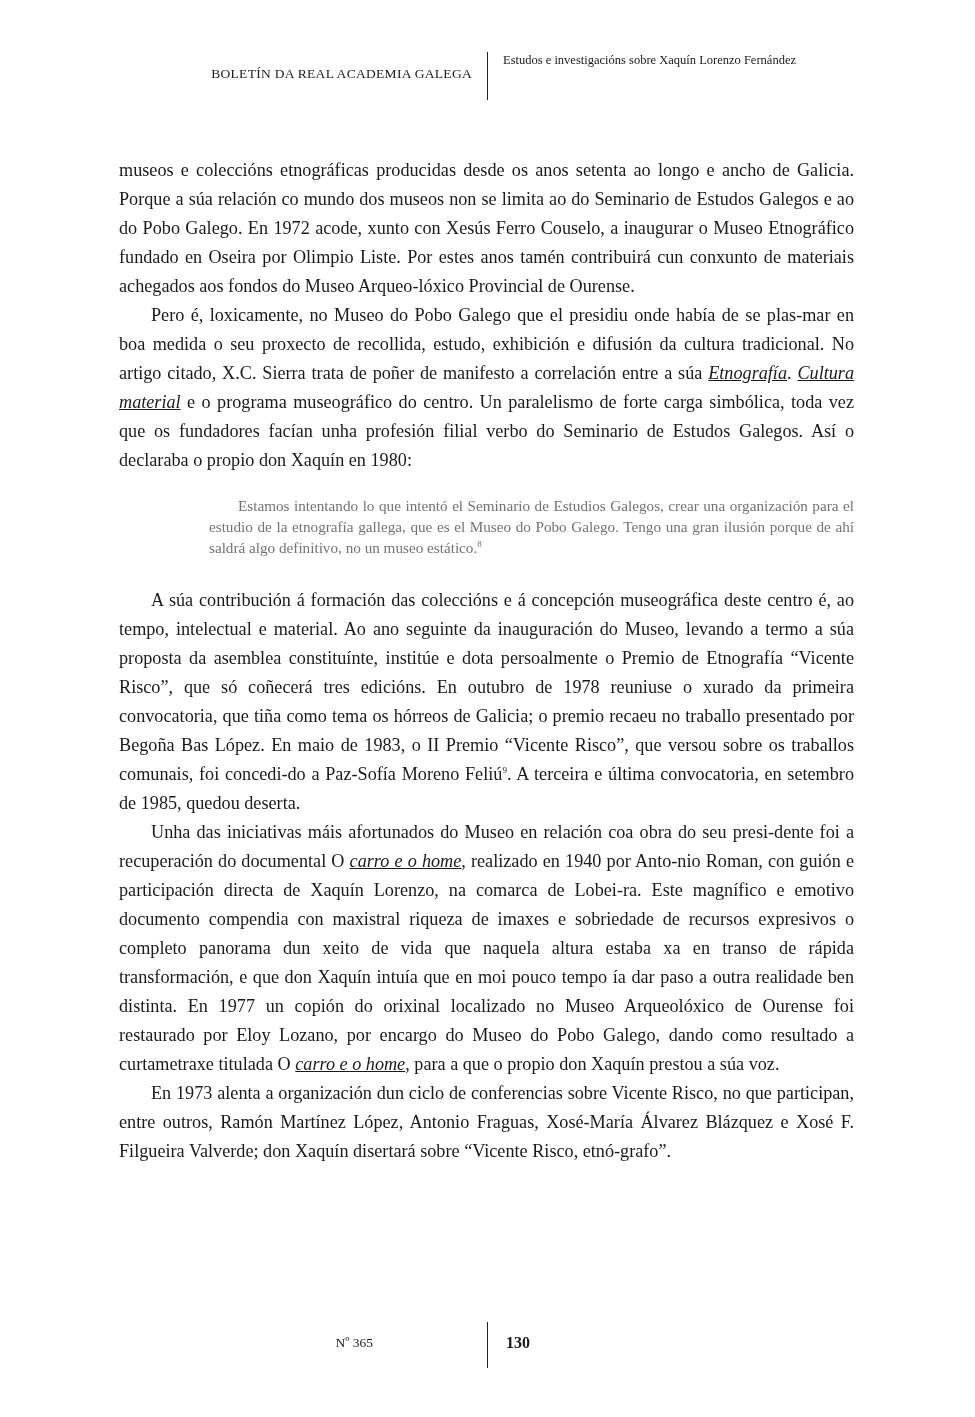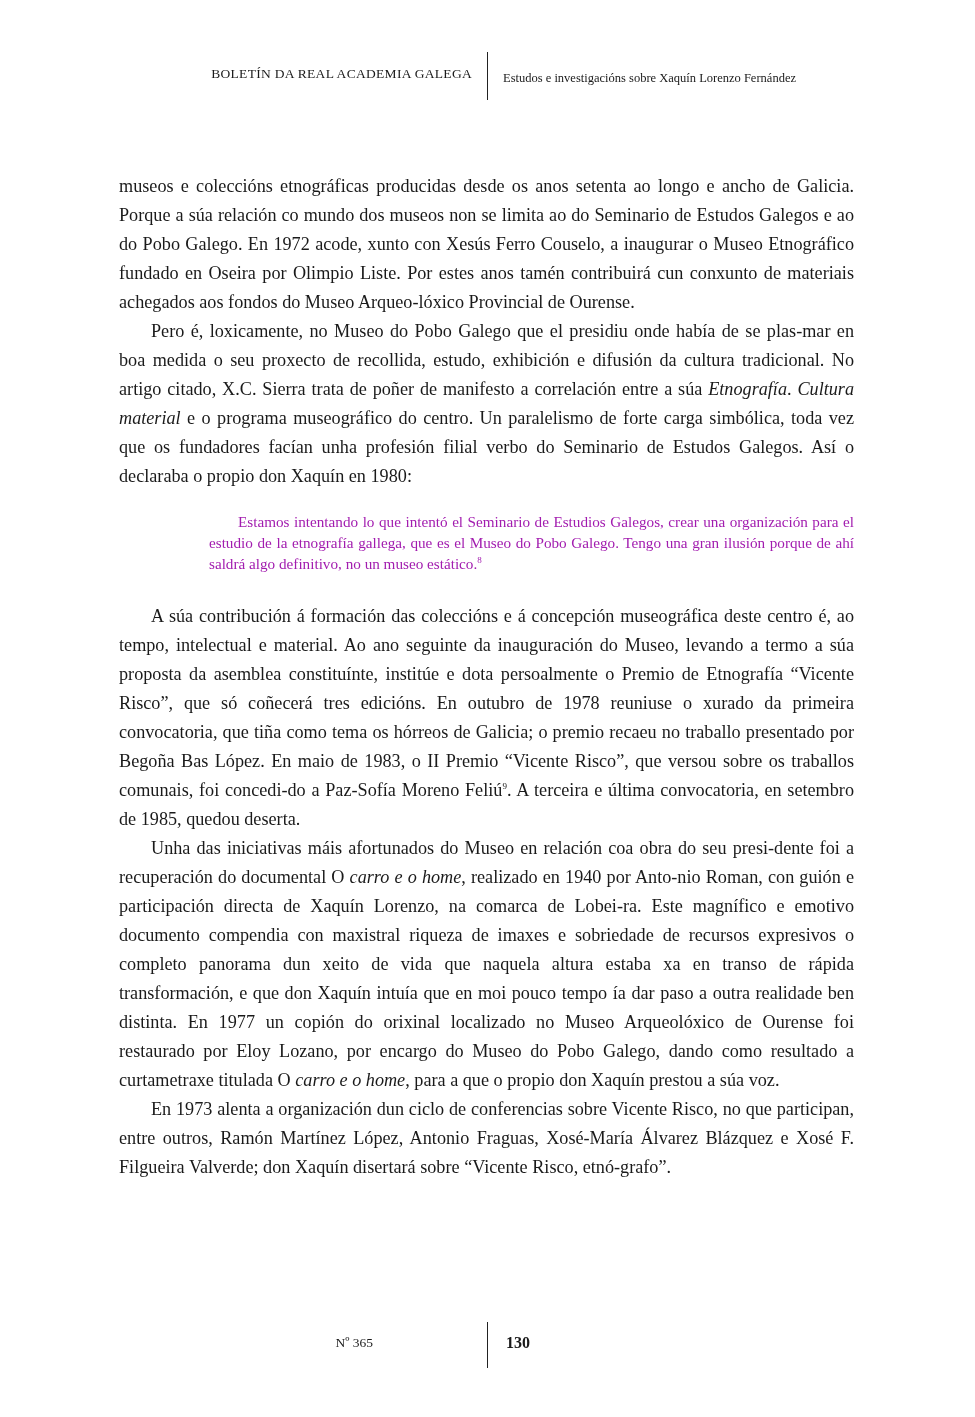--- a/index.html
+++ b/index.html
@@ -2,29 +2,29 @@
 <html><head>
   <meta charset="utf-8">
   <style>
     html, body { margin: 0; padding: 0; background: #ffffff; }
     body { width: 975px; height: 1417px; position: relative; overflow: hidden; color: #1a1a1a; }
     .serif { font-family: "Liberation Serif", "DejaVu Serif", serif; }
 
     .header { position: absolute; top: 52px; left: 0; width: 975px; height: 48px; }
     .header-left { position: absolute; right: 503px; top: 14px; font-size: 13.5px; letter-spacing: 0.3px; white-space: nowrap; }
     .header-rule { position: absolute; left: 487px; top: 0; width: 1px; height: 48px; background: #222; }
-    .header-right { position: absolute; left: 503px; top: 19px; font-size: 12.5px; white-space: nowrap; }
+    .header-right { position: absolute; left: 503px; top: 1px; font-size: 12.5px; white-space: nowrap; }
 
-    .body-text { position: absolute; left: 119px; top: 156px; width: 735px; font-size: 18.2px; line-height: 29px; margin-top: 16px; }
+    .body-text { position: absolute; left: 119px; top: 156px; width: 735px; font-size: 18.2px; line-height: 29px; }
     .para { margin: 0; text-align: justify; text-align-last: left; hyphens: manual; }
     .para.indent { text-indent: 32px; }
-    .quote { margin: 20px 0 28px 90px; font-size: 15.2px; line-height: 21px; text-align: justify; color: #a21caf; }
+    .quote { margin: 20px 0 28px 90px; font-size: 15.2px; line-height: 21px; text-align: justify; color: #737373; }
     .quote .qline { text-indent: 29px; }
     sup { font-size: 9px; line-height: 0; vertical-align: super; }
-    i { font-style: italic; }
+    i { font-style: italic; text-decoration: underline; }
 
     .footer { position: absolute; top: 1322px; left: 0; width: 878px; height: 46px; }
     .footer-left { position: absolute; right: 505px; top: 13px; font-size: 13.5px; white-space: nowrap; }
     .footer-rule { position: absolute; left: 487px; top: 0; width: 1px; height: 46px; background: #222; }
     .footer-right { position: absolute; left: 506px; top: 12px; font-size: 16px; font-weight: bold; }
   </style>
 </head>
 <body class="serif">
 
 <div class="header">

